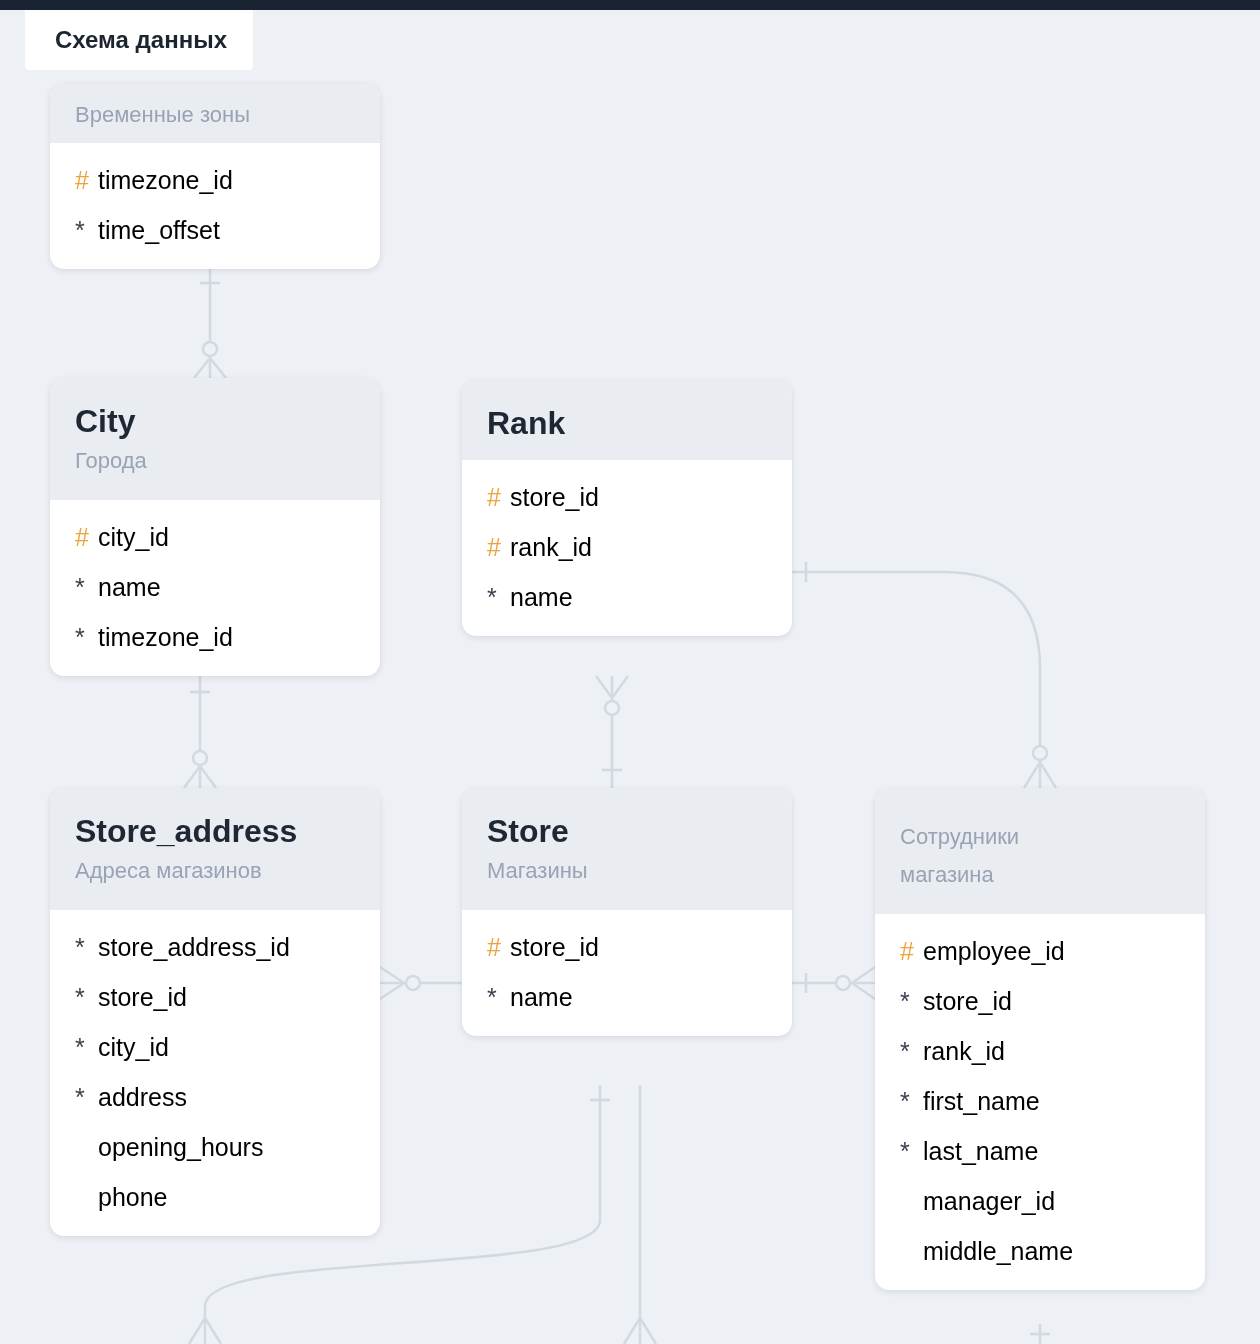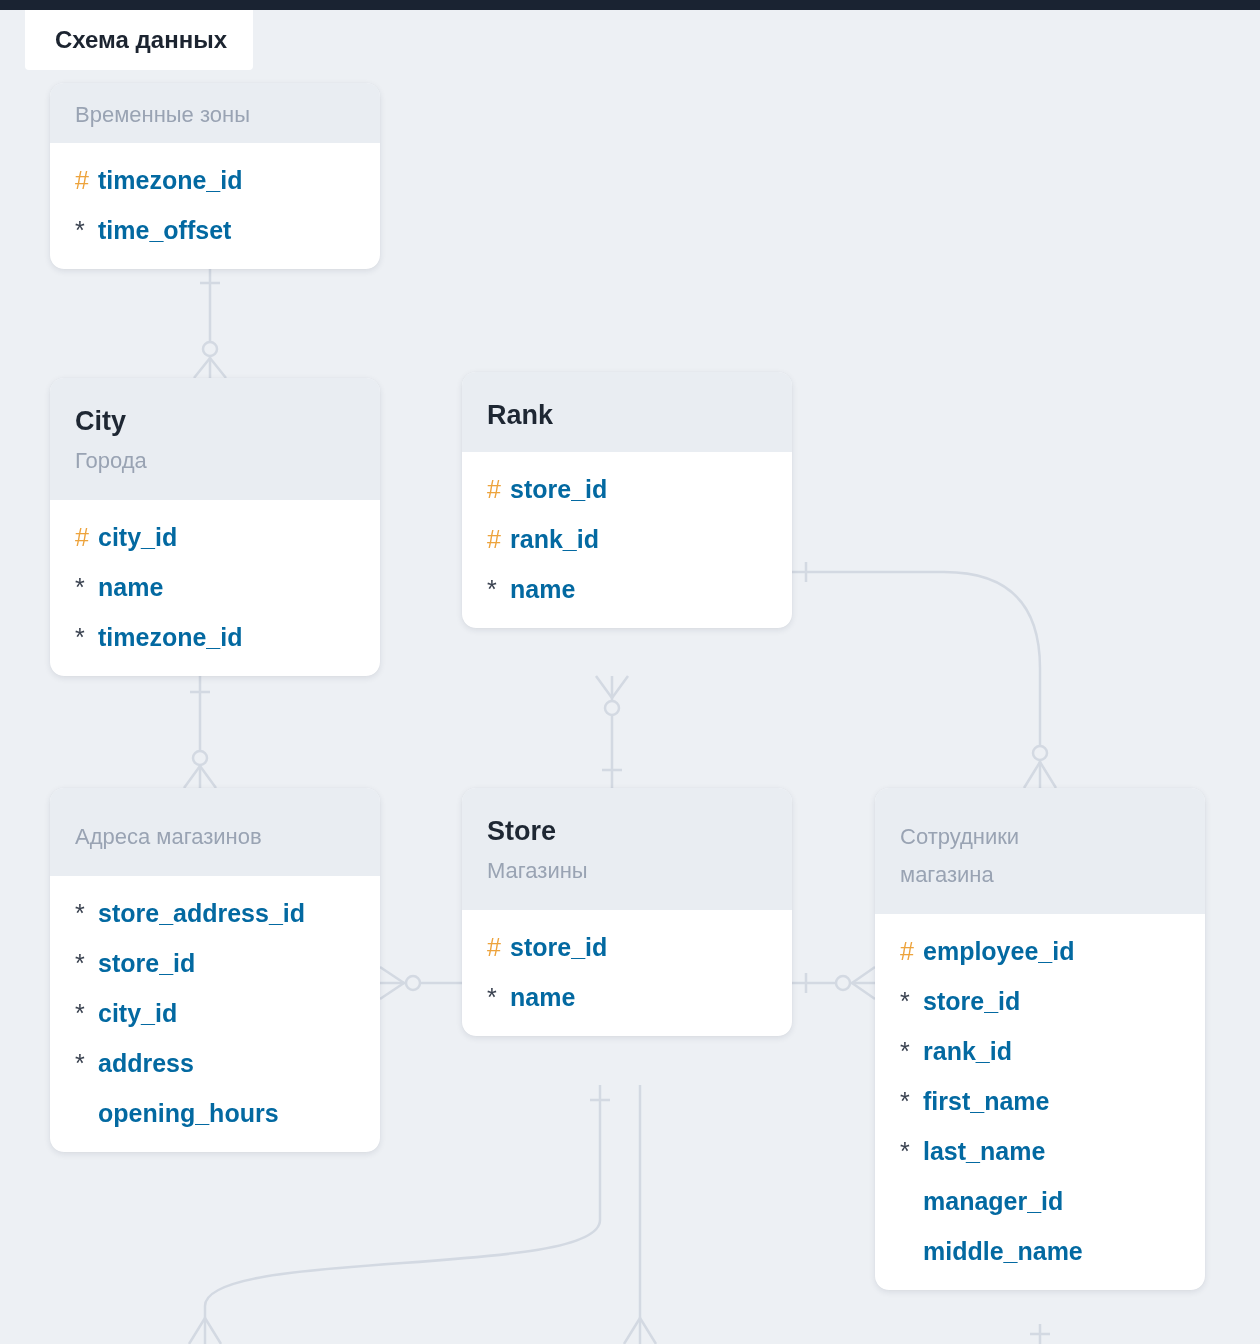--- a/index.html
+++ b/index.html
@@ -12,33 +12,33 @@
          display:flex; align-items:center; padding-left:30px; z-index:3;
          font-size:24px; font-weight:700; color:#1c2430; border-radius:0 0 4px 4px; }
 
   #relations { position:absolute; left:0; top:0; z-index:0; }
   #relations path, #relations circle { stroke:#d3d9e2; stroke-width:2.5; fill:none; }
   #relations circle { fill:#edf0f4; }
 
   .card { position:absolute; width:330px; background:#ffffff; border-radius:14px; z-index:1;
           box-shadow:0 2px 6px rgba(30,40,70,0.10), 0 0 1px rgba(30,40,70,0.08); }
   .card-hd { background:#e9edf2; border-radius:14px 14px 0 0; padding:26px 25px 20px 25px; }
-  .entity-title { font-size:27px; font-weight:700; color:#1e2733; line-height:34px; }
+  .entity-title { font-size:32px; font-weight:700; color:#1e2733; line-height:34px; }
   .entity-subtitle { font-size:22px; color:#99a3b3; line-height:38px; margin-top:4px; }
   .card-bd { padding:12px 25px 14px 25px; }
   .field { display:flex; align-items:center; height:50px; font-size:25px; color:#3a4250; }
   .pfx { width:23px; flex:0 0 23px; }
   .pfx.hash { color:#eda33c; }
   .pfx.star { color:#3a4250; }
-  .fname { color:#0369a1; white-space:nowrap;font-weight:bold; }
+  .fname { color:#000000; white-space:nowrap; }
 
   .card.tz { left:50px; top:83px; }
   .card.tz .card-hd { padding:9px 25px 9px 25px; }
   .card.city { left:50px; top:378px; }
-  .card.rank { left:462px; top:372px; }
+  .card.rank { left:462px; top:380px; }
   .card.sa { left:50px; top:788px; }
   .card.store { left:462px; top:788px; }
   .card.emp { left:875px; top:788px; }
   .card.emp .entity-subtitle { max-width:150px; }
 </style>
 </head>
 <body>
 
 <div id="canvas">
 
@@ -157,20 +157,21 @@
       </div>
       <div class="field">
         <span class="pfx star">*</span>
         <span class="fname">name</span>
       </div>
     </div>
   </div>
 
   <div class="card sa">
     <div class="card-hd">
+      <div class="entity-title">Store_address</div>
       <div class="entity-subtitle">Адреса магазинов</div>
     </div>
     <div class="card-bd">
       <div class="field">
         <span class="pfx star">*</span>
         <span class="fname">store_address_id</span>
       </div>
       <div class="field">
         <span class="pfx star">*</span>
         <span class="fname">store_id</span>
@@ -179,20 +180,24 @@
         <span class="pfx star">*</span>
         <span class="fname">city_id</span>
       </div>
       <div class="field">
         <span class="pfx star">*</span>
         <span class="fname">address</span>
       </div>
       <div class="field">
         <span class="pfx"></span>
         <span class="fname">opening_hours</span>
+      </div>
+      <div class="field">
+        <span class="pfx"></span>
+        <span class="fname">phone</span>
       </div>
     </div>
   </div>
 
   <div class="card store">
     <div class="card-hd">
       <div class="entity-title">Store</div>
       <div class="entity-subtitle">Магазины</div>
     </div>
     <div class="card-bd">

